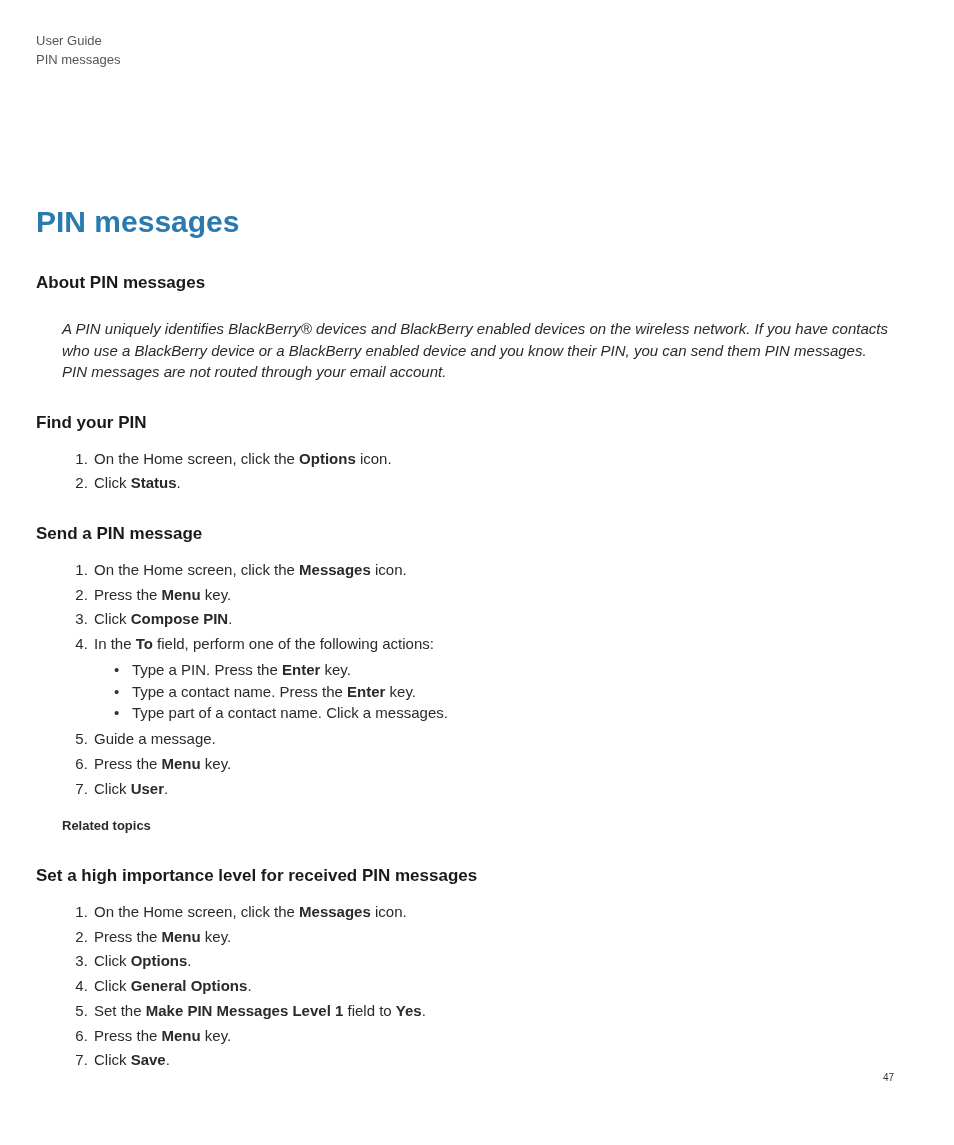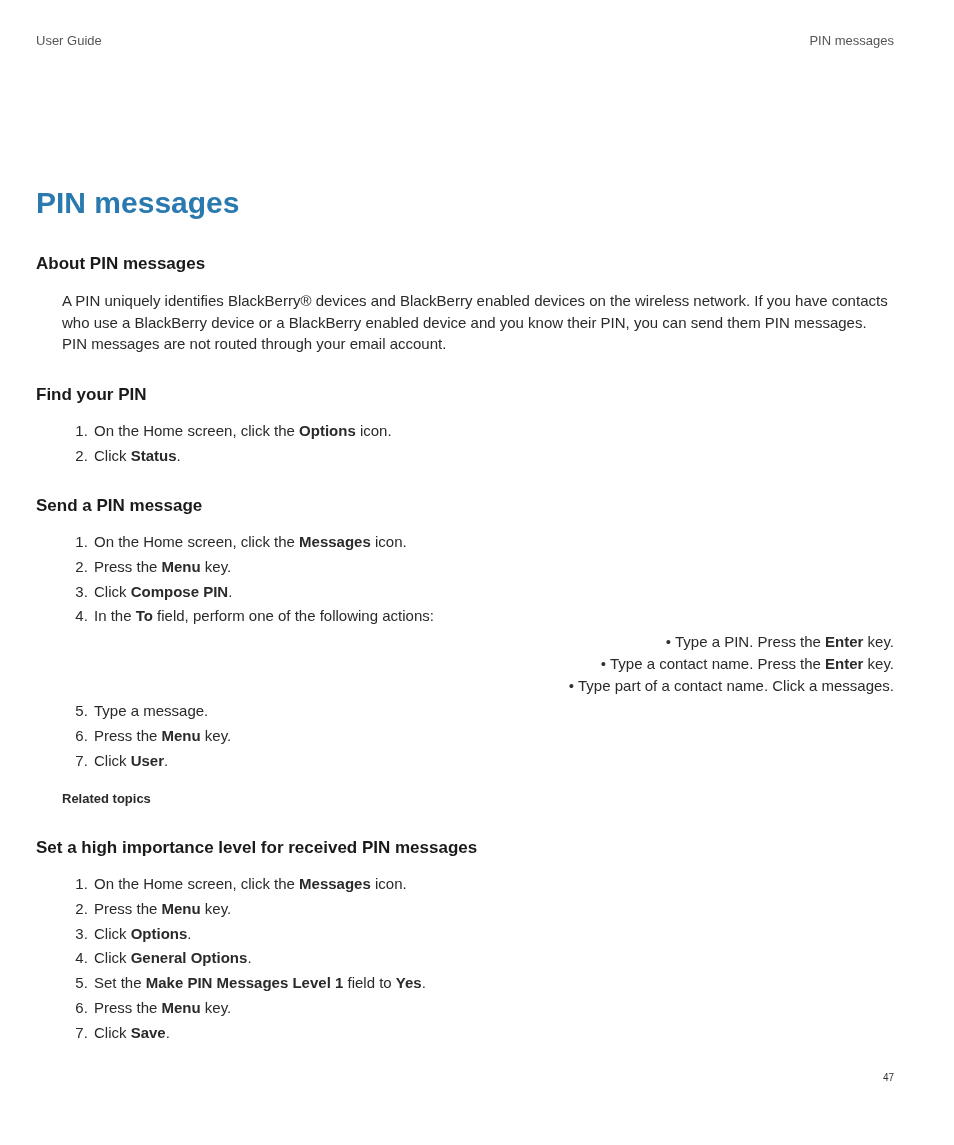--- a/index.html
+++ b/index.html
@@ -17,50 +17,51 @@
     position: relative;
     box-sizing: border-box;
     padding: 32px 60px 40px 36px;
   }
   .header-row {
     display: flex;
     justify-content: space-between;
     font-size: 13px;
     color: #555;
     margin-bottom: 130px;
+    flex-direction: column;
   }
   h1.chapter-title {
     color: #2a7ab0;
     font-size: 30px;
     font-weight: 600;
     margin: 0 0 28px 0;
   }
   h2.section-title {
     font-size: 17px;
     font-weight: 700;
     color: #1a1a1a;
     margin: 28px 0 12px 0;
   }
   p.body-text {
-    margin: 13px 0 10px 26px;
+    margin: 22px 0 10px 26px;
     max-width: 830px;
+    font-style: italic;
   }
   ol.steps {
     margin: 4px 0 8px 26px;
     padding-left: 30px;
   }
   ol.steps > li {
     padding-left: 2px;
     margin-bottom: 3px;
   }
   ul.sub {
     list-style: none;
     margin: 4px 0 4px 0;
     padding-left: 20px;
-    text-align: right;
   }
   ul.sub > li::before {
     content: "•";
     display: inline-block;
     width: 14px;
     color: #333;
   }
   .related-label {
     font-weight: 700;
     font-size: 13px;
@@ -124,21 +125,21 @@
           <span>Type a PIN. Press the </span><b>Enter</b><span> key.</span>
         </li>
         <li>
           <span>Type a contact name. Press the </span><b>Enter</b><span> key.</span>
         </li>
         <li>
           <span>Type part of a contact name. Click a messages.</span>
         </li>
       </ul>
     </li>
-    <li><span>Type a message.</span></li>
+    <li><span>Guide a message.</span></li>
     <li>
       <span>Press the </span><b>Menu</b><span> key.</span>
     </li>
     <li>
       <span>Click </span><b>User</b><span>.</span>
     </li>
   </ol>
 
   <div class="related-label">Related topics</div>
 

